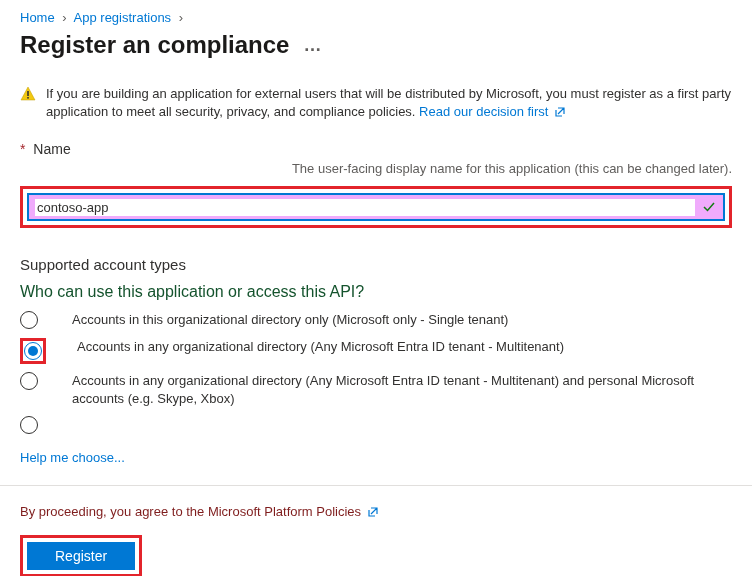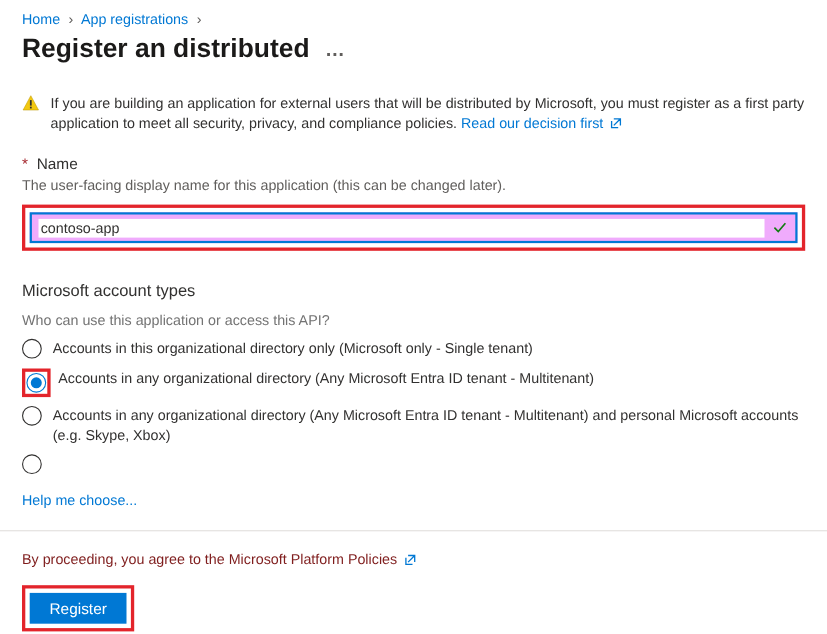--- a/index.html
+++ b/index.html
@@ -35,21 +35,21 @@
     margin-bottom: 18px;
     font-size: 13px;
     color: #323130;
     line-height: 1.4;
   }
   .warning .icon { flex-shrink: 0; margin-right: 10px; margin-top: 1px; }
   .warning a { color: #0078d4; text-decoration: none; }
   .ext-link-icon { display:inline-block; vertical-align: -2px; margin-left:2px; }
   .required-asterisk { color: #a4262c; margin-right: 4px; }
   .field-label { font-size: 14px; color: #323130; margin-bottom: 4px; }
-  .field-help { font-size: 13px; color: #605e5c; margin-bottom: 10px; }
+  .field-help { font-size: 13px; color: #605e5c; margin-bottom: 10px; text-align: right; }
   .highlight-box {
     border: 3px solid #e3242b;
     padding: 4px;
     margin-bottom: 28px;
   }
   .input-wrap {
     position: relative;
     display: flex;
     align-items: center;
     border: 2px solid #0078d4;
@@ -60,28 +60,29 @@
   .input-wrap input {
     border: none;
     outline: none;
     width: 100%;
     font-size: 13px;
     font-family: inherit;
     color: #323130;
   }
   .input-wrap .check { position: absolute; right: 6px; top: 4px; }
   .section-heading { font-size: 15px; font-weight: 400; color: #323130; margin-bottom: 10px; }
-  .q { font-size: 13px; color: #737373; margin-bottom: 10px; }
+  .q { font-size: 16px; color: #14532d; margin-bottom: 10px; }
   .radio-row {
     display: flex;
     align-items: flex-start;
     margin-bottom: 8px;
     font-size: 13px;
     color: #323130;
     line-height: 1.4;
+    gap: 24px;
   }
   .radio {
     width: 18px; height: 18px;
     border: 1px solid #323130;
     border-radius: 50%;
     margin-right: 10px;
     flex-shrink: 0;
     position: relative;
     background:#fff;
   }
@@ -111,41 +112,41 @@
     display: inline-block;
     border: 3px solid #e3242b;
     padding: 4px;
     margin-top: 14px;
   }
   .btn-primary {
     background: #0078d4;
     color: #fff;
     border: none;
     font-size: 14px;
-    padding: 6px 18px;
+    padding: 6px 28px;
     font-family: inherit;
     cursor: pointer;
   }
 </style>
 </head>
 <body>
 
 
 
 
 <div class="breadcrumb">
   <a href="#">Home</a>
   <span class="sep">›</span>
   <a href="#">App registrations</a>
   <span class="sep">›</span>
 </div>
 
 
 <h1 class="page-title">
-  <span>Register an distributed</span>
+  <span>Register an compliance</span>
   <span class="ellipsis">…</span>
 </h1>
 
 
 <div class="warning">
   <span class="icon">
     <svg width="16" height="16" viewBox="0 0 16 16">
       <path d="M8 1 L15 14 L1 14 Z" fill="#f2c811" stroke="#c19c00" stroke-width="0.5"></path>
       <rect x="7.2" y="5" width="1.6" height="5" fill="#323130"></rect>
       <rect x="7.2" y="11" width="1.6" height="1.6" fill="#323130"></rect>
@@ -176,21 +177,21 @@
     <input type="text" value="contoso-app" style="">
     <span class="check">
       <svg width="16" height="16" viewBox="0 0 16 16">
           <path d="M3 8 L6.5 11.5 L13 4" fill="none" stroke="#107c10" stroke-width="1.5"></path>
         </svg>
     </span>
   </div>
 </div>
 
 
-<div class="section-heading">Microsoft account types</div>
+<div class="section-heading">Supported account types</div>
 <div class="q">Who can use this application or access this API?</div>
 
 <div class="radio-row">
   <span class="radio"></span>
   <span>Accounts in this organizational directory only (Microsoft only - Single tenant)</span>
 </div>
 
 <div class="radio-row">
   <span class="radio-highlight">
     <span class="radio radio-selected"></span>

